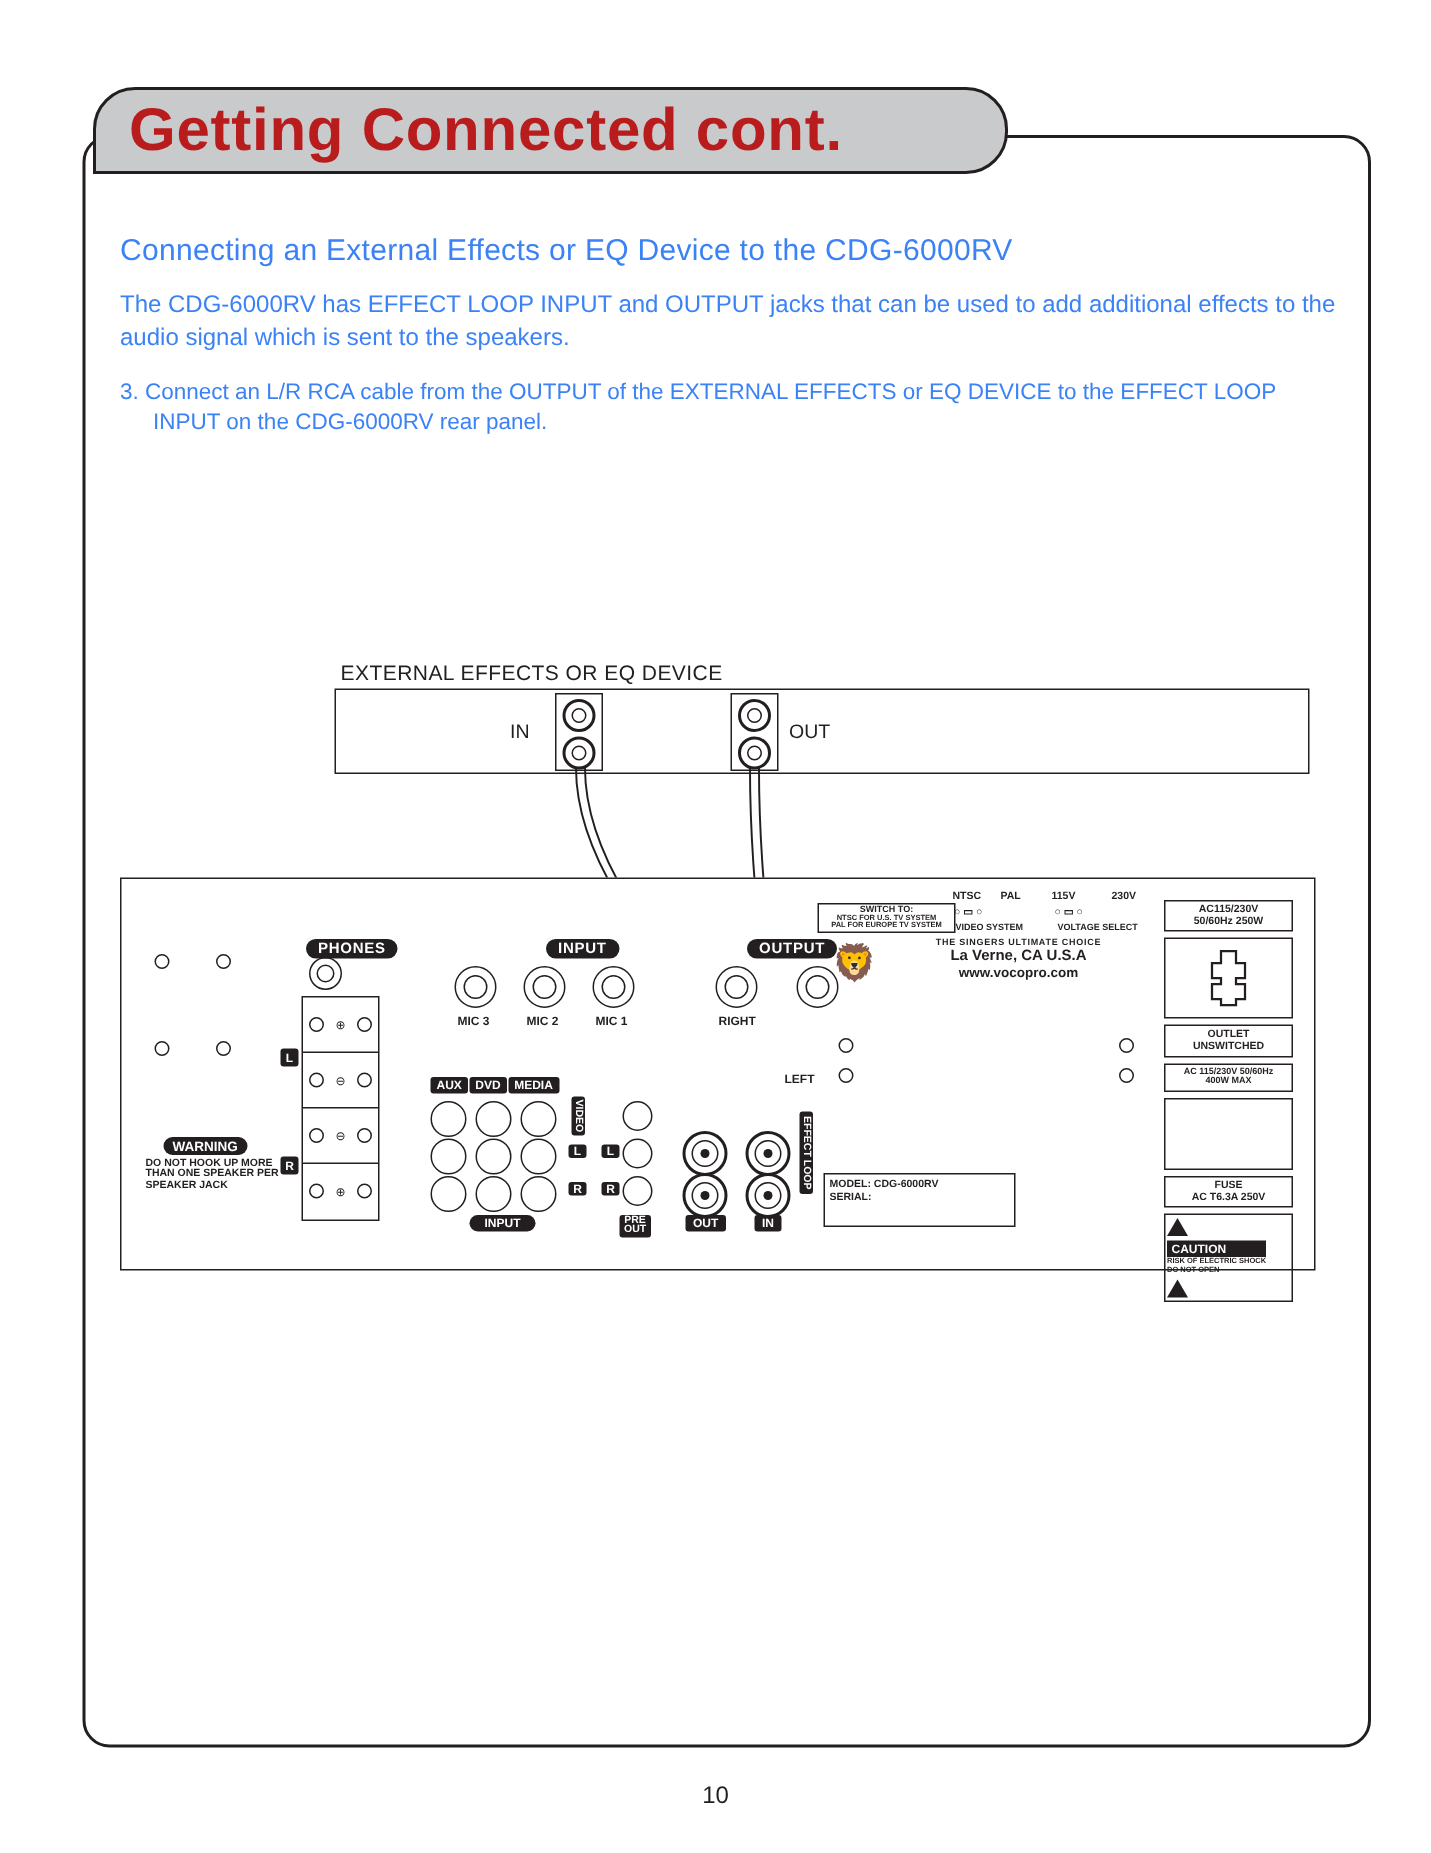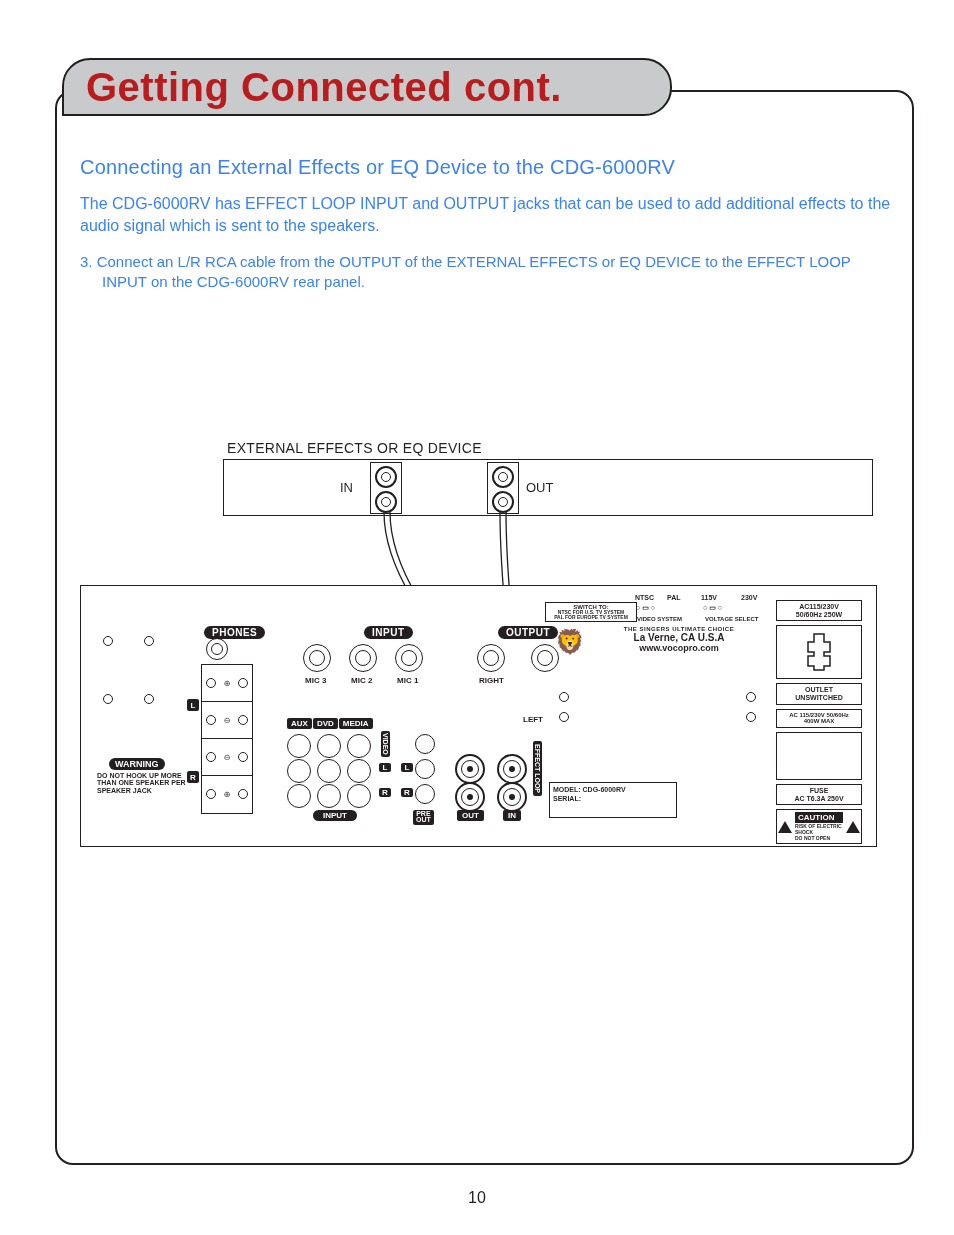--- a/index.html
+++ b/index.html
@@ -185,21 +185,21 @@
   .switch-box{ position:absolute; border:1px solid #231f20; font-size:6px; font-weight:bold; padding:1px 2px; line-height:1;}
   .tiny{ font-size:7px; font-weight:bold; position:absolute;}
 
   .model-box{ position:absolute; left:468px; top:196px; width:120px; height:30px; border:1.5px solid #231f20; font-size:7px; font-weight:bold; padding:2px 3px; line-height:1.3;}
 
   .right-col{ position:absolute; right:14px; top:14px; width:86px; }
   .rc-box{ border:1.2px solid #231f20; text-align:center; font-size:7px; font-weight:bold; margin-bottom:4px; padding:2px 1px; line-height:1.1;}
   .outlet{ height:48px; display:flex; align-items:center; justify-content:center;}
   .outlet svg{width:30px;height:40px;}
   .fuse-box{height:42px; position:relative;}
-  .caution-row{ display:flex; align-items:center; justify-content:center; gap:3px; border:1.2px solid #231f20; padding:2px 1px;}
+  .caution-row{ display:flex; align-items:flex-start; justify-content:center; gap:3px; border:1.2px solid #231f20; padding:2px 1px;flex-direction:column;}
   .tri{width:0;height:0;border-left:7px solid transparent;border-right:7px solid transparent;border-bottom:12px solid #231f20;}
   .caution-box{background:#231f20;color:#fff;font-size:8px;font-weight:bold;padding:1px 3px;}
   .caution-sub{font-size:5px;font-weight:bold;}
 
   .big-rca{ position:absolute; width:26px; height:26px; border:2px solid #231f20; border-radius:50%; display:flex;align-items:center;justify-content:center;}
   .big-rca .c1{width:16px;height:16px;border:1.5px solid #231f20;border-radius:50%;display:flex;align-items:center;justify-content:center;}
   .big-rca .c2{width:6px;height:6px;background:#231f20;border-radius:50%;}
 
   
   .cable{ position:absolute; background:transparent; }

